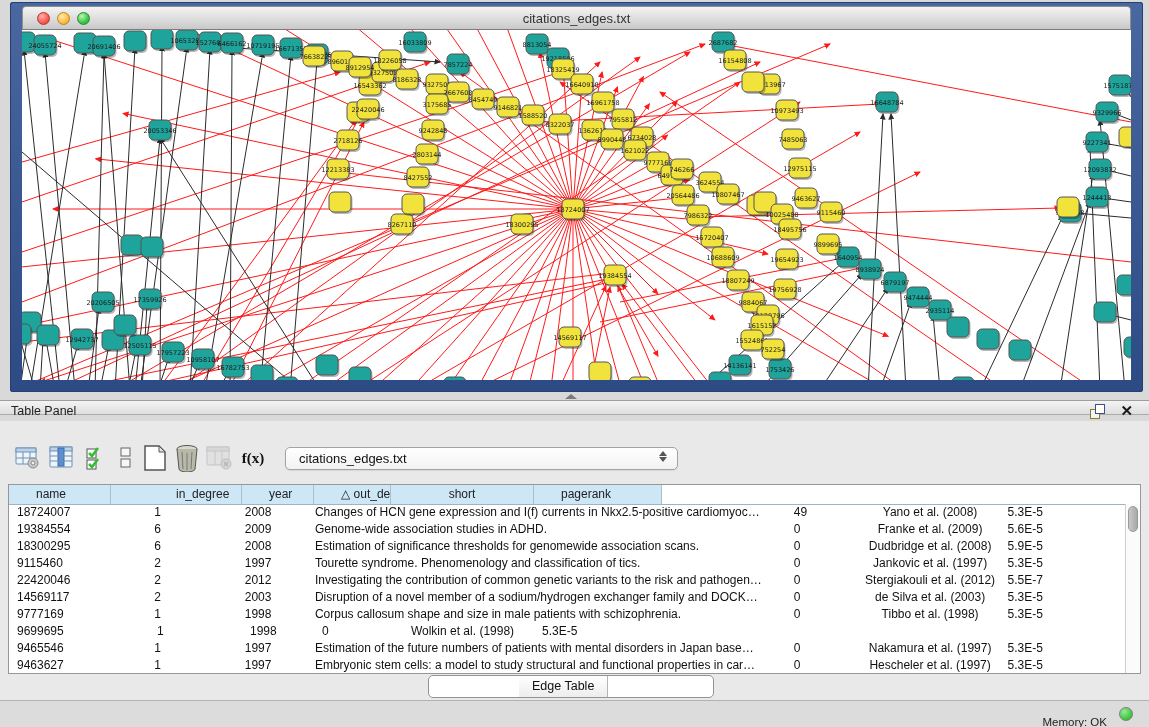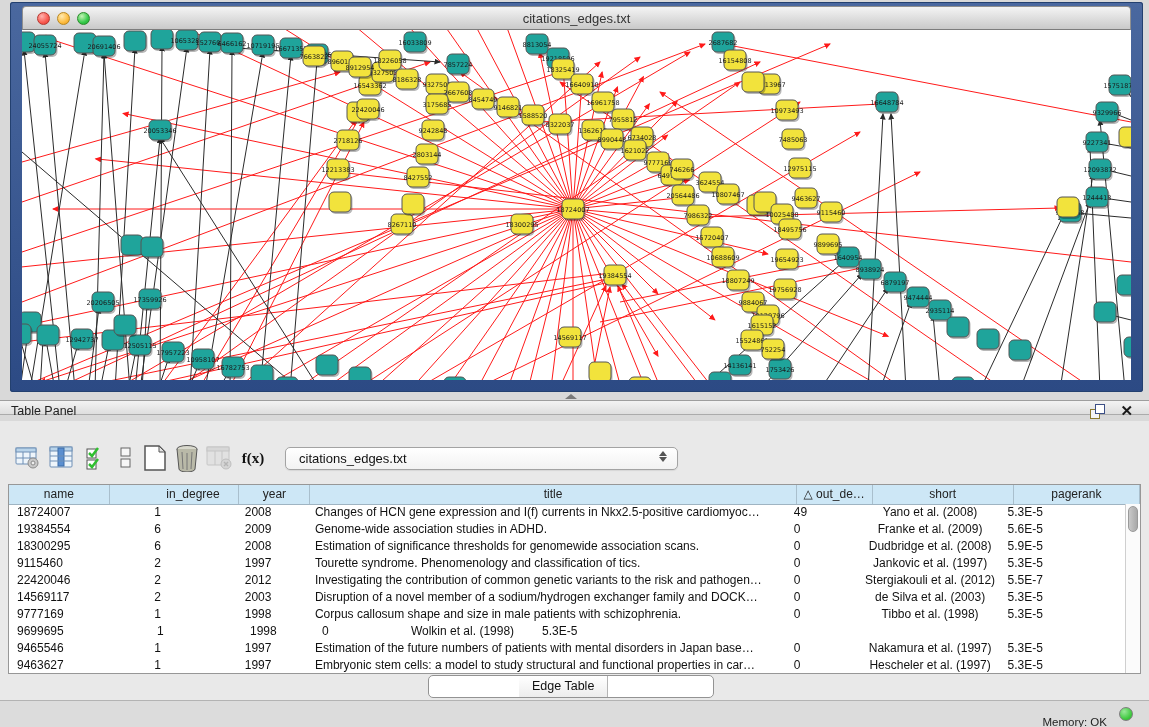--- a/index.html
+++ b/index.html
@@ -46,22 +46,22 @@
   .combo-text{position:absolute;left:13px;top:3px;font-size:13px;color:#111;}
   .combo-arrows{position:absolute;right:10px;top:3px;display:flex;flex-direction:column;gap:1px;}
   .combo-arrows i{width:0;height:0;border-left:4px solid transparent;border-right:4px solid transparent;display:block;}
   .combo-arrows .up{border-bottom:5px solid #555;}
   .combo-arrows .dn{border-top:5px solid #555;}
 
   
   .tbl{position:absolute;left:8px;top:63px;width:1133px;height:190px;background:#fff;
     border:1px solid #979797;box-sizing:border-box;}
   .thead{display:flex;height:19px;background:#cde7f6;border-bottom:1px solid #9fb4c2;}
-  .th{font-size:12px;color:#222;text-align:center;line-height:18px;border-right:1px solid #a9bfcd;box-sizing:border-box;
-      overflow:hidden;white-space:nowrap;}
+  .th{font-size:12px;color:#222;line-height:18px;border-right:1px solid #a9bfcd;box-sizing:border-box;
+      overflow:hidden;white-space:nowrap;padding-left:27px;}
   .tbody{position:absolute;left:0;top:19px;right:16px;bottom:0;overflow:hidden;}
   .tr{display:flex;height:17px;}
   .td{font-size:12px;color:#111;line-height:16px;white-space:nowrap;overflow:hidden;box-sizing:border-box;padding:0 0 0 8px;}
   .c0{width:102px;}.c1{width:93px;margin-left:38px;}.c2{width:72px;}.c3{width:493px;}.c4{width:77px;}.c5{width:143px;text-align:center;padding:0;}
   .c6{width:128px;}.cf{flex:1;border-right:none;}
   .vscroll{position:absolute;right:0;top:19px;width:15px;bottom:0;background:#fbfbfb;border-left:1px solid #cfcfcf;box-sizing:border-box;}
   .vthumb{position:absolute;left:2px;top:2px;width:10px;height:26px;border-radius:5px;
     background:linear-gradient(90deg,#c9c9c9,#a8a8a8);border:1px solid #9a9a9a;box-sizing:border-box;}
 
   
@@ -932,21 +932,20 @@
           <i class="dn"></i>
         </span>
     </div>
   </div>
 
   <div class="tbl">
     <div class="thead" id="thead">
         <div class="th c0">name</div>
         <div class="th c1">in_degree</div>
         <div class="th c2">year</div>
-        <div class="th c3">title</div>
         <div class="th c4">△ out_de…</div>
         <div class="th c5">short</div>
         <div class="th c6">pagerank</div>
         <div class="th cf" style="background: rgb(255, 255, 255);"></div>
       </div>
     <div class="tbody" id="tbody">
         <div class="tr">
           <div class="td c0">18724007</div>
           <div class="td c1">1</div>
           <div class="td c2">2008</div>

